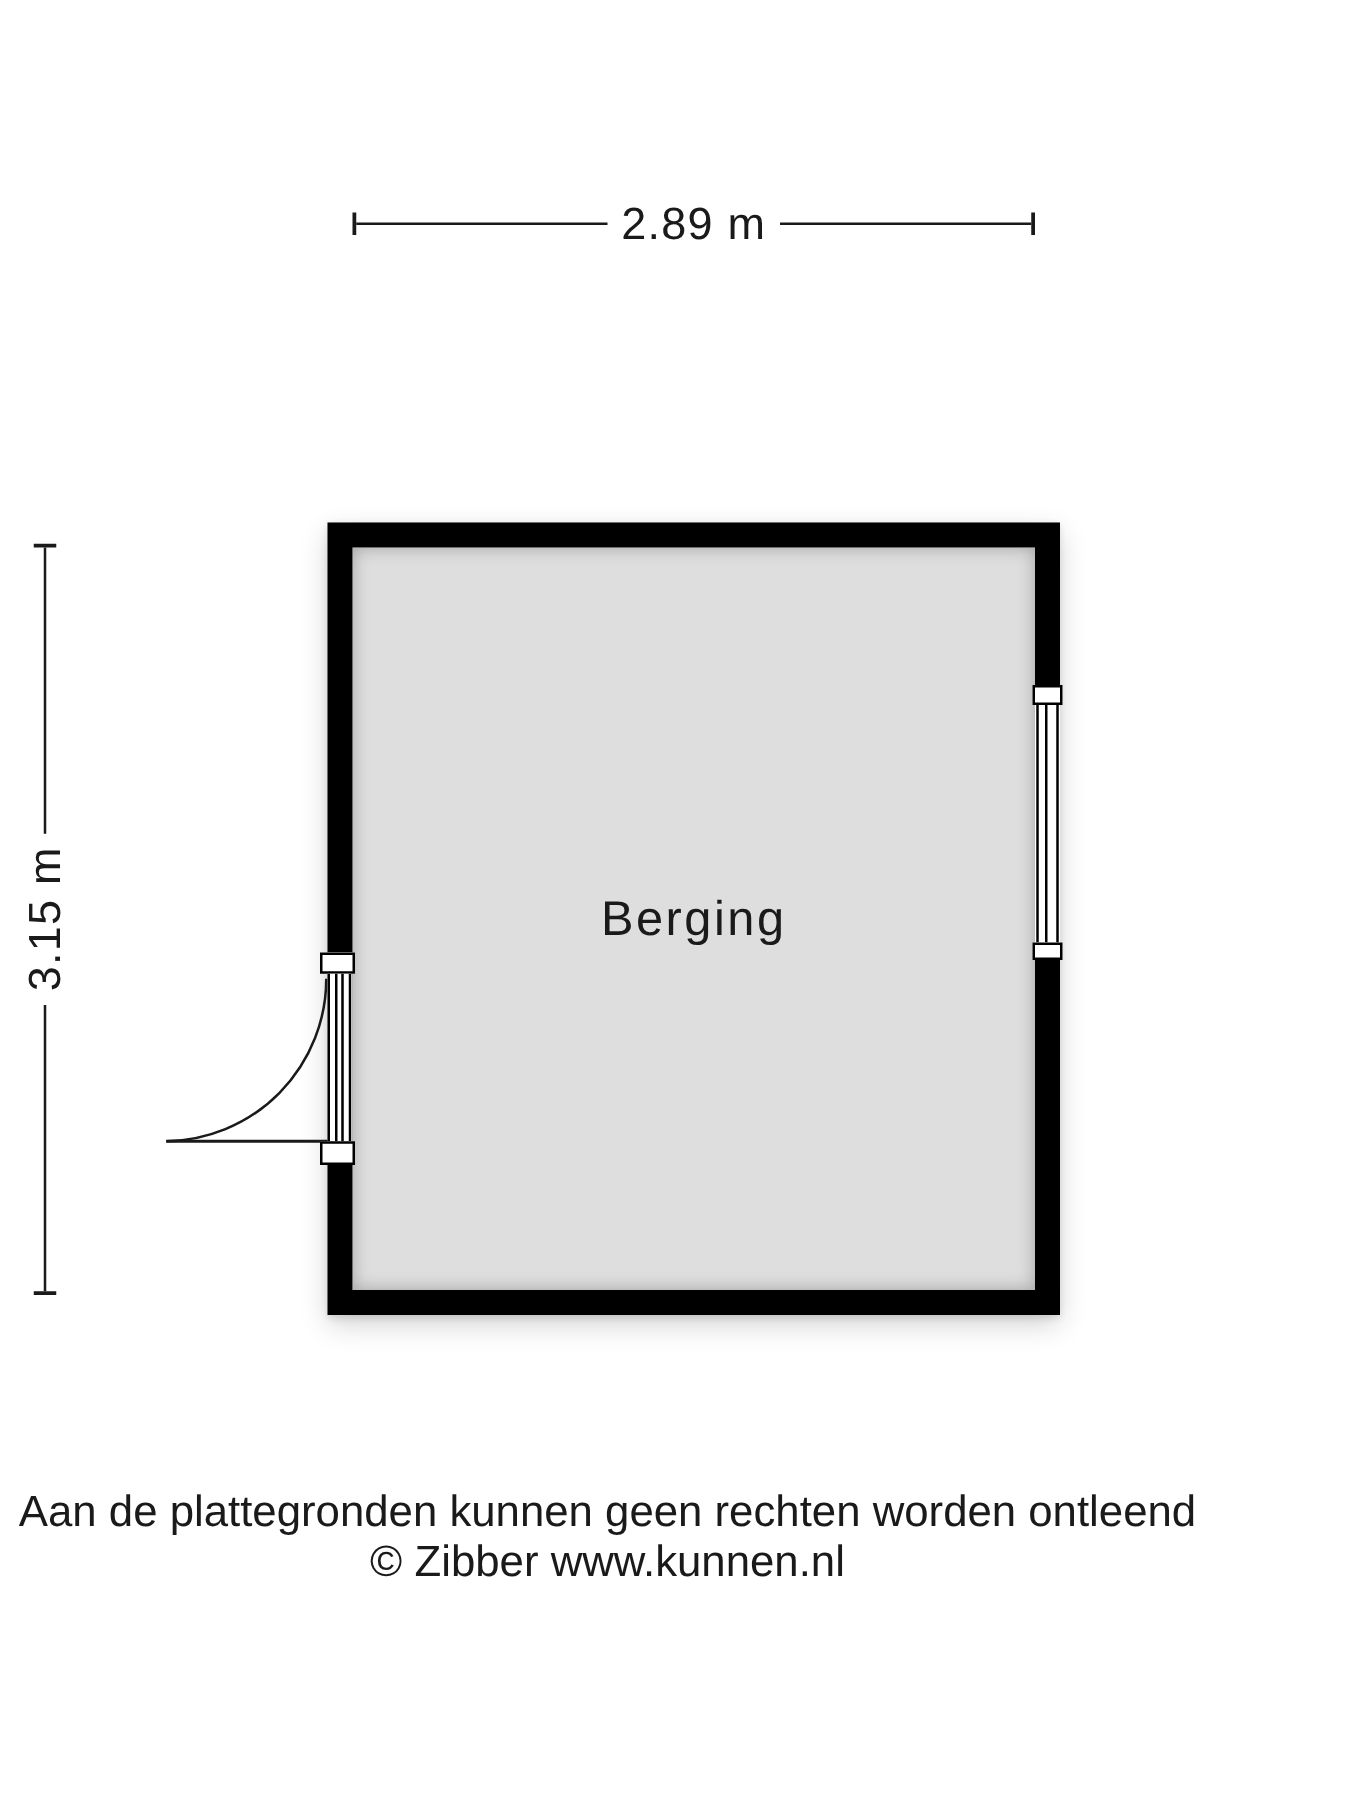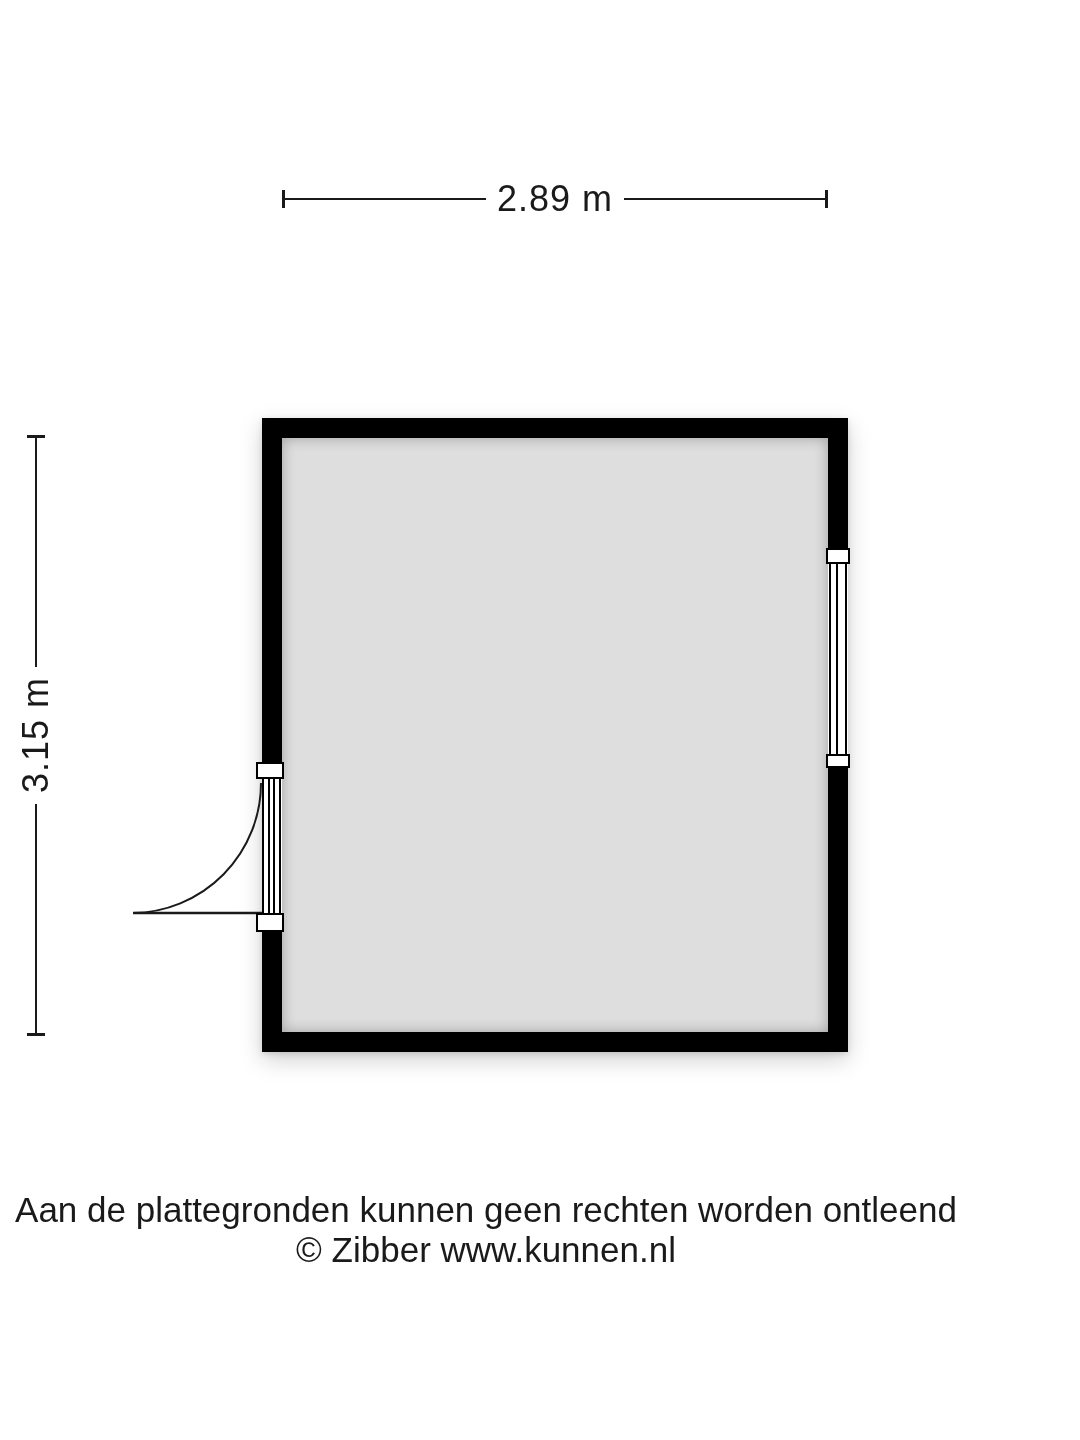--- a/index.html
+++ b/index.html
@@ -4,21 +4,21 @@
 <style>
   :root{
     --wall:#000000; --floor:#dedede; --line:#1a1a1a; --text:#1a1a1a; --background:#ffffff;
   }
   *{margin:0;padding:0;box-sizing:border-box;}
   html,body{width:1080px;height:1440px;background:var(--background);
     font-family:"Liberation Sans", sans-serif; color:var(--text); overflow:hidden;}
   .canvas{position:relative;width:1080px;height:1440px;background:var(--background);}
 
   
-  .dim-h{position:absolute;left:282px;top:180px;width:546px;height:38px;
+  .dim-h{position:absolute;left:282px;top:160px;width:546px;height:38px;
     display:flex;align-items:center;}
   .dim-h .tick{width:3px;height:18px;background:var(--line);flex:0 0 auto;}
   .dim-h .seg{height:2px;background:var(--line);flex:1 1 auto;}
   .dim-h .dim-label{flex:0 0 auto;padding:0 11px;font-size:36px;letter-spacing:1px;
     white-space:nowrap;line-height:1;}
 
   .dim-v{position:absolute;left:17px;top:435px;width:38px;height:601px;
     display:flex;flex-direction:column;align-items:center;}
   .dim-v .tick{height:3px;width:18px;background:var(--line);flex:0 0 auto;}
   .dim-v .seg{width:2px;background:var(--line);flex:1 1 auto;}
@@ -95,19 +95,22 @@
   </div>
   <div class="jamb door-jamb-bottom"></div>
 
   <div class="window-opening"></div>
   <div class="jamb window-jamb-top"></div>
   <div class="window-panel">
     <div class="pane-line"></div>
   </div>
   <div class="jamb window-jamb-bottom"></div>
 
+  <div class="room-label-box">
+    <div class="room-label">Berging</div>
+  </div>
 
   <div class="footer">
     <div>Aan de plattegronden kunnen geen rechten worden ontleend</div>
     <div>© Zibber www.kunnen.nl</div>
   </div>
 
 </div>
 
 </body></html>

